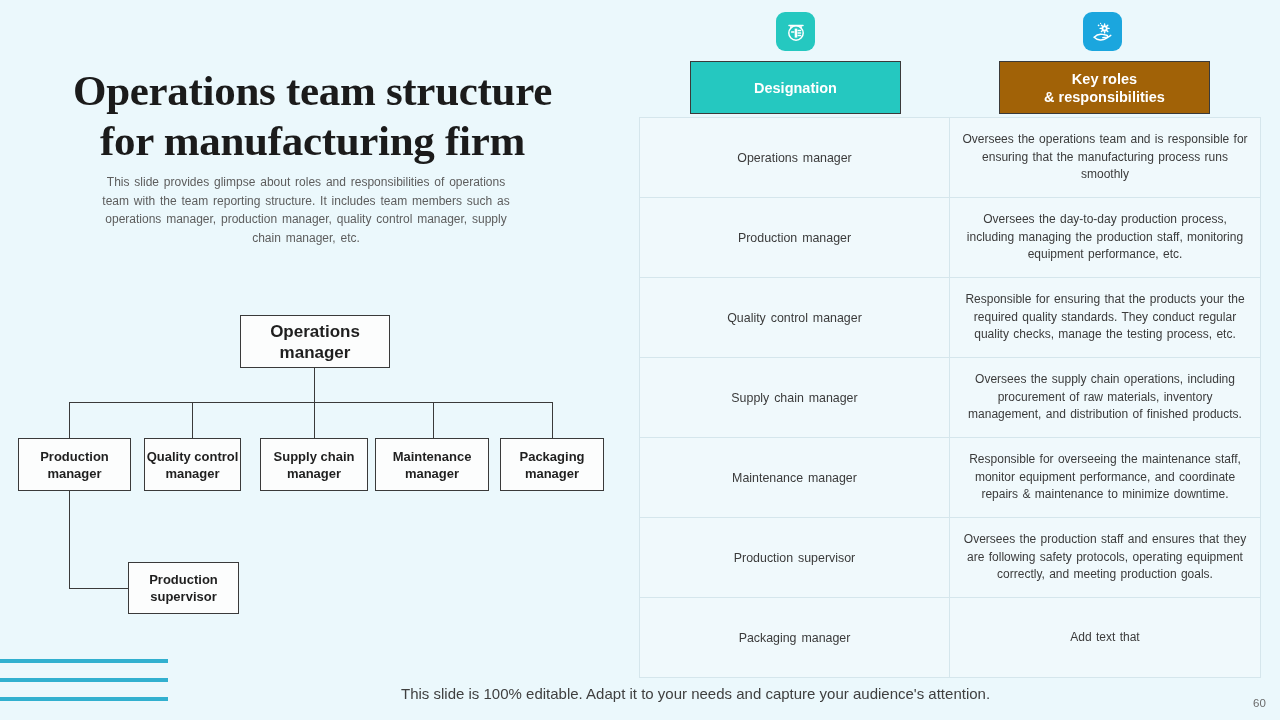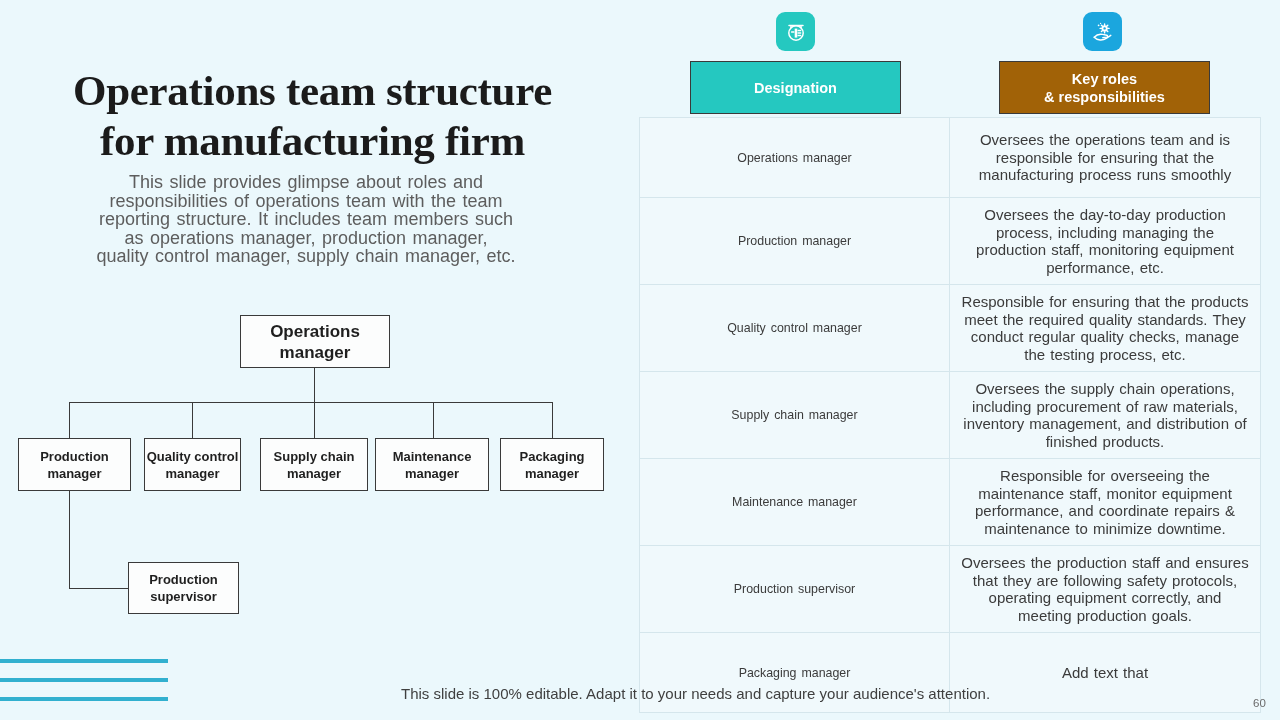--- a/index.html
+++ b/index.html
@@ -33,21 +33,21 @@
     line-height: 50px;
     color: #1b1b1b;
     letter-spacing: -0.3px;
   }
 
   #page-subtitle {
     position: absolute;
     left: 96px; top: 173px;
     width: 420px;
     text-align: center;
-    font-size: 18px;
+    font-size: 12px;
     line-height: 18.5px;
     color: #5d5d5d;
     word-spacing: 1.5px;
   }
 
   
   #org-chart {
     position: absolute;
     left: 0; top: 300px;
     width: 630px; height: 330px;
@@ -170,21 +170,21 @@
     padding: 8px 10px;
     box-sizing: border-box;
   }
   #resp-table td.col-desig {
     width: 310px;
     font-size: 12.4px;
     word-spacing: 1.5px;
   }
   #resp-table td.col-resp {
     width: 311px;
-    font-size: 15px;
+    font-size: 12px;
     line-height: 17.5px;
     word-spacing: 1px;
   }
   #resp-table tr { height: 80px; }
 
   
   #footer-note {
     position: absolute;
     left: 401px; top: 685px;
     font-size: 15px;
@@ -294,21 +294,21 @@
       <tr>
         <td class="col-desig">Operations manager</td>
         <td class="col-resp">Oversees the operations team and is responsible for ensuring that the manufacturing process runs smoothly</td>
       </tr>
       <tr>
         <td class="col-desig">Production manager</td>
         <td class="col-resp">Oversees the day-to-day production process, including managing the production staff, monitoring equipment performance, etc.</td>
       </tr>
       <tr>
         <td class="col-desig">Quality control manager</td>
-        <td class="col-resp">Responsible for ensuring that the products meet the required quality standards. They conduct regular quality checks, manage the testing process, etc.</td>
+        <td class="col-resp">Responsible for ensuring that the products your the required quality standards. They conduct regular quality checks, manage the testing process, etc.</td>
       </tr>
       <tr>
         <td class="col-desig">Supply chain manager</td>
         <td class="col-resp">Oversees the supply chain operations, including procurement of raw materials, inventory management, and distribution of finished products.</td>
       </tr>
       <tr>
         <td class="col-desig">Maintenance manager</td>
         <td class="col-resp">Responsible for overseeing the maintenance staff, monitor equipment performance, and coordinate repairs &amp; maintenance to minimize downtime.</td>
       </tr>
       <tr>

